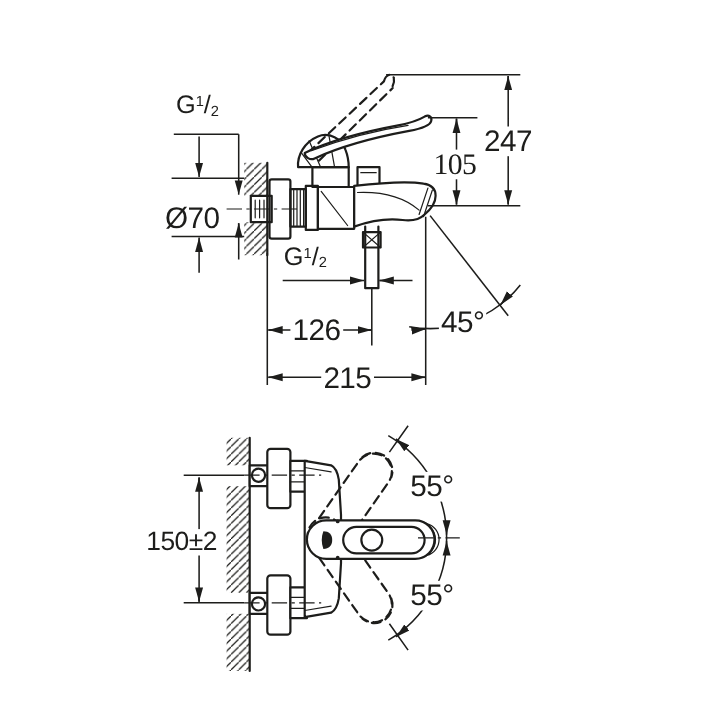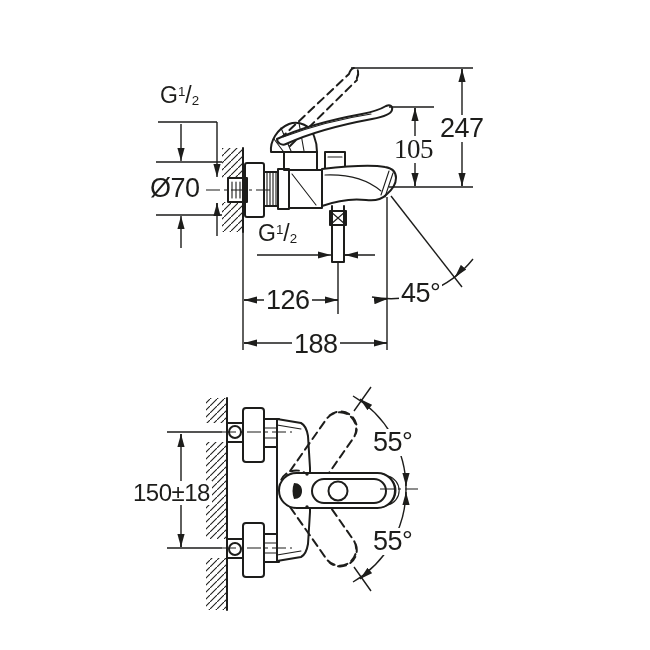--- a/index.html
+++ b/index.html
@@ -177,31 +177,31 @@
       <line class="dim" x1="406" y1="478" x2="406" y2="486" marker-end="url(#arw)"></line>
       <line class="dim" x1="406" y1="500" x2="406" y2="492" marker-end="url(#arw)"></line>
       <line class="dim" x1="367" y1="405" x2="360" y2="399" marker-end="url(#arw)"></line>
       <line class="dim" x1="367" y1="573" x2="360" y2="579" marker-end="url(#arw)"></line>
     </g>
   </g>
 </svg>
 
 <div class="label glabel" style="left:158px;top:84px;"><span>G</span><sup>1</sup><span>/</span><sub>2</sub></div>
 
-<div class="label" style="left:148px;top:175px;">Ø70</div>
+<div class="label" style="left:148px;top:185px;">Ø70</div>
 
 <div class="label" style="left:438px;top:115px;">247</div>
 
 <div class="label" style="left:392px;top:136px;font-family:Liberation Serif, serif;">105</div>
 
 <div class="label glabel" style="left:256px;top:222px;"><span>G</span><sup>1</sup><span>/</span><sub>2</sub></div>
 
 <div class="label" style="left:264px;top:287px;">126</div>
 
-<div class="label" style="left:292px;top:331px;">188</div>
+<div class="label" style="left:292px;top:331px;">215</div>
 
 <div class="label" style="left:399px;top:280px;">45°</div>
 
-<div class="label small" style="left:131px;top:481px;">150±18</div>
+<div class="label small" style="left:131px;top:481px;">150±2</div>
 
 <div class="label" style="left:371px;top:429px;">55°</div>
 
 <div class="label" style="left:371px;top:528px;">55°</div>
 
 </body></html>

